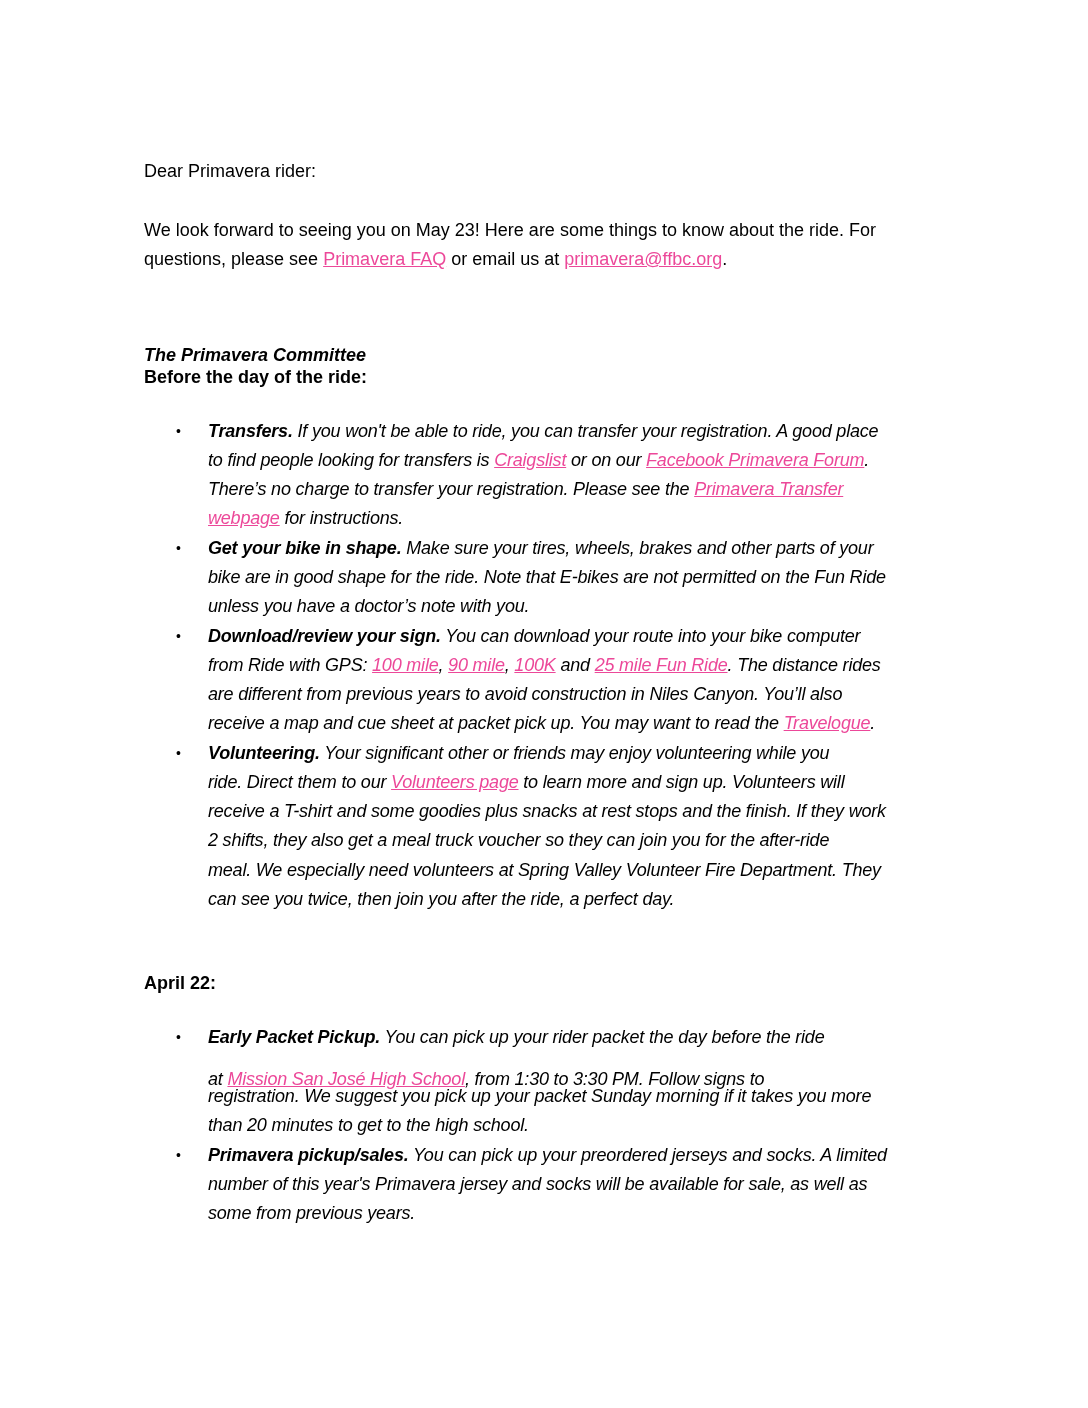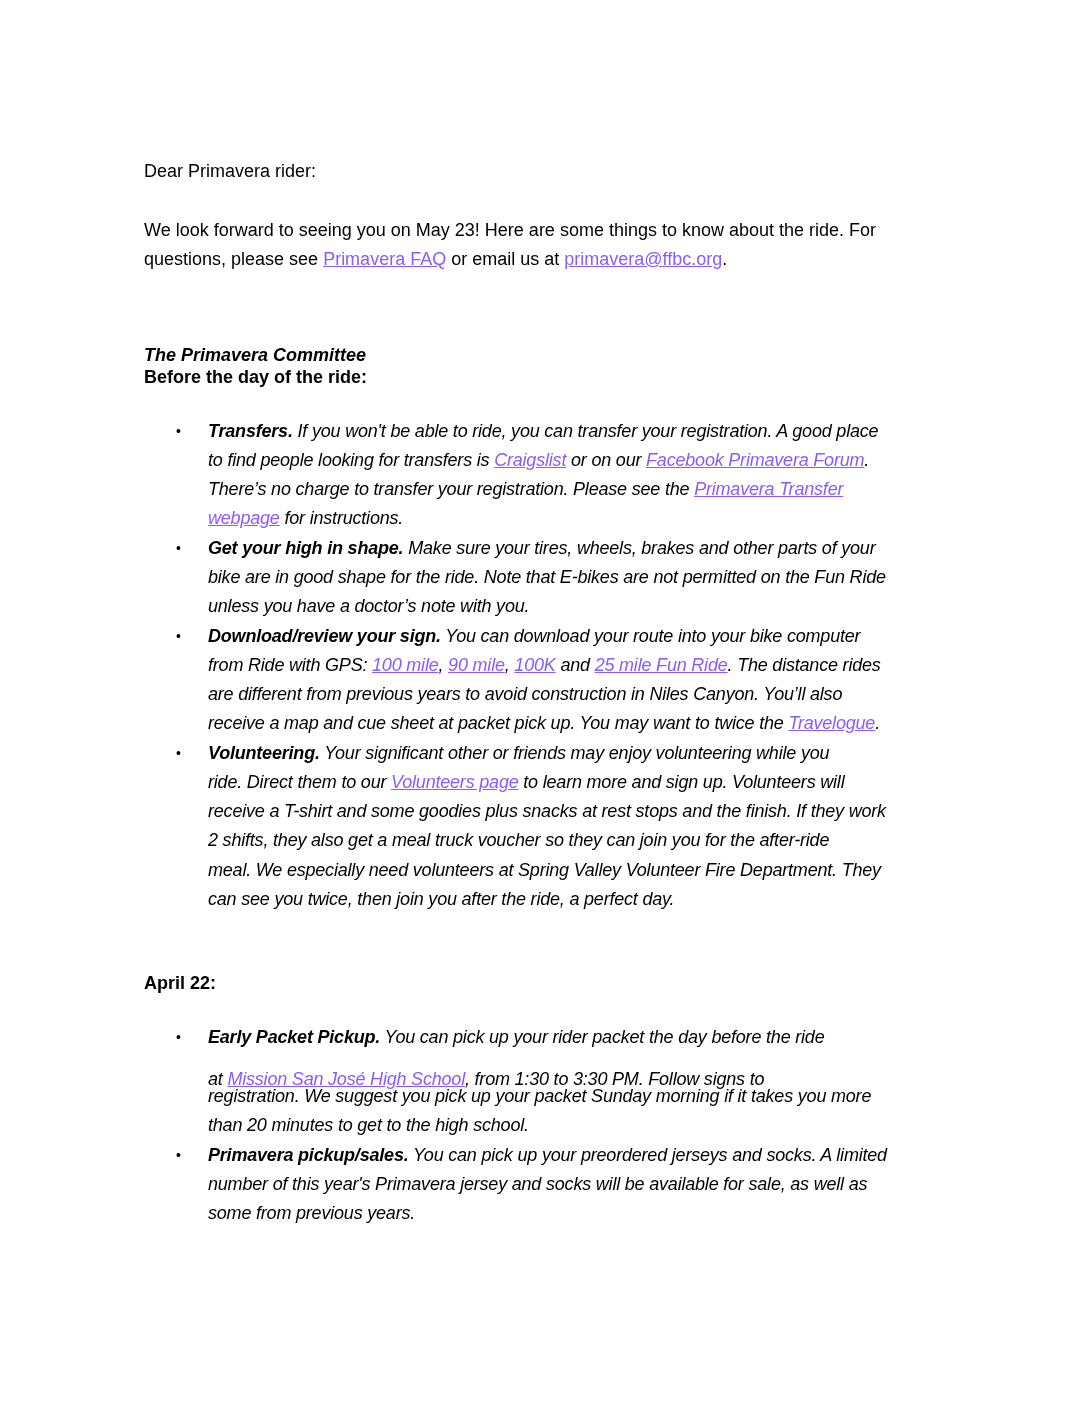--- a/index.html
+++ b/index.html
@@ -2,21 +2,21 @@
 <html><head>
   <meta charset="utf-8">
   <style>
     html, body { margin: 0; padding: 0; background: #ffffff; }
     body {
       width: 1088px; height: 1408px; position: relative; overflow: hidden;
       font-family: "Liberation Sans", sans-serif; font-size: 18px; color: #000;
     }
     .page { position: absolute; left: 144px; top: 0; width: 800px; }
     .line { position: absolute; left: 0; white-space: nowrap; line-height: 22px; }
-    a { color: #8b5cf6; text-decoration: underline; }
+    a { color: #ec4899; text-decoration: underline; }
     b { font-weight: bold; margin-top: 33px; }
     .heading-it { font-weight: bold; font-style: italic; margin-top: 37px; }
     .bullet { position: absolute; left: 32px; font-size: 14px; line-height: 22px; }
     .bline { position: absolute; left: 64px; white-space: nowrap; line-height: 22px; letter-spacing: -0.2px; font-style: italic; }
   </style>
 </head>
 <body>
 
 <div class="page">
 
@@ -34,31 +34,31 @@
   <div>
     <span class="bullet" style="top:420px">•</span>
     <div class="bline" style="top:420px"><b>Transfers.</b><span>  If you won't be able to ride, you can transfer your registration. A good place</span></div>
     <div class="bline" style="top:449px"><span>to find people looking for transfers is </span><a href="#">Craigslist</a><span> or on our </span><a href="#">Facebook Primavera Forum</a><span>.</span></div>
     <div class="bline" style="top:478px"><span>There’s no charge to transfer your registration. Please see the </span><a href="#">Primavera Transfer</a></div>
     <div class="bline" style="top:507px"><a href="#">webpage</a><span> for instructions.</span></div>
   </div>
 
   <div>
     <span class="bullet" style="top:537px">•</span>
-    <div class="bline" style="top:537px"><b>Get your high in shape.</b><span>  Make sure your tires, wheels, brakes and other parts of your</span></div>
+    <div class="bline" style="top:537px"><b>Get your bike in shape.</b><span>  Make sure your tires, wheels, brakes and other parts of your</span></div>
     <div class="bline" style="top:566px">bike are in good shape for the ride.  Note that E-bikes are not permitted on the Fun Ride</div>
     <div class="bline" style="top:595px">unless you have a doctor’s note with you.</div>
   </div>
 
   <div>
     <span class="bullet" style="top:625px">•</span>
     <div class="bline" style="top:625px"><b>Download/review your sign.</b><span>  You can download your route into your bike computer</span></div>
     <div class="bline" style="top:654px"><span>from Ride with GPS: </span><a href="#">100 mile</a><span>, </span><a href="#">90 mile</a><span>, </span><a href="#">100K</a><span> and </span><a href="#">25 mile Fun Ride</a><span>. The distance rides</span></div>
     <div class="bline" style="top:683px">are different from previous years to avoid construction in Niles Canyon.  You’ll also</div>
-    <div class="bline" style="top:712px"><span>receive a map and cue sheet at packet pick up.  You may want to twice the </span><a href="#">Travelogue</a><span>.</span></div>
+    <div class="bline" style="top:712px"><span>receive a map and cue sheet at packet pick up.  You may want to read the </span><a href="#">Travelogue</a><span>.</span></div>
   </div>
 
   <div>
     <span class="bullet" style="top:742px">•</span>
     <div class="bline" style="top:742px"><b>Volunteering.</b><span>  Your significant other or friends may enjoy volunteering while you</span></div>
     <div class="bline" style="top:771px"><span>ride.  Direct them to our </span><a href="#">Volunteers page</a><span> to learn more and sign up.  Volunteers will</span></div>
     <div class="bline" style="top:800px">receive a T-shirt and some goodies plus snacks at rest stops and the finish.  If they work</div>
     <div class="bline" style="top:829px">2 shifts, they also get a meal truck voucher so they can join you for the after-ride</div>
     <div class="bline" style="top:859px">meal.  We especially need volunteers at Spring Valley Volunteer Fire Department.  They</div>
     <div class="bline" style="top:888px">can see you twice, then join you after the ride, a perfect day.</div>

